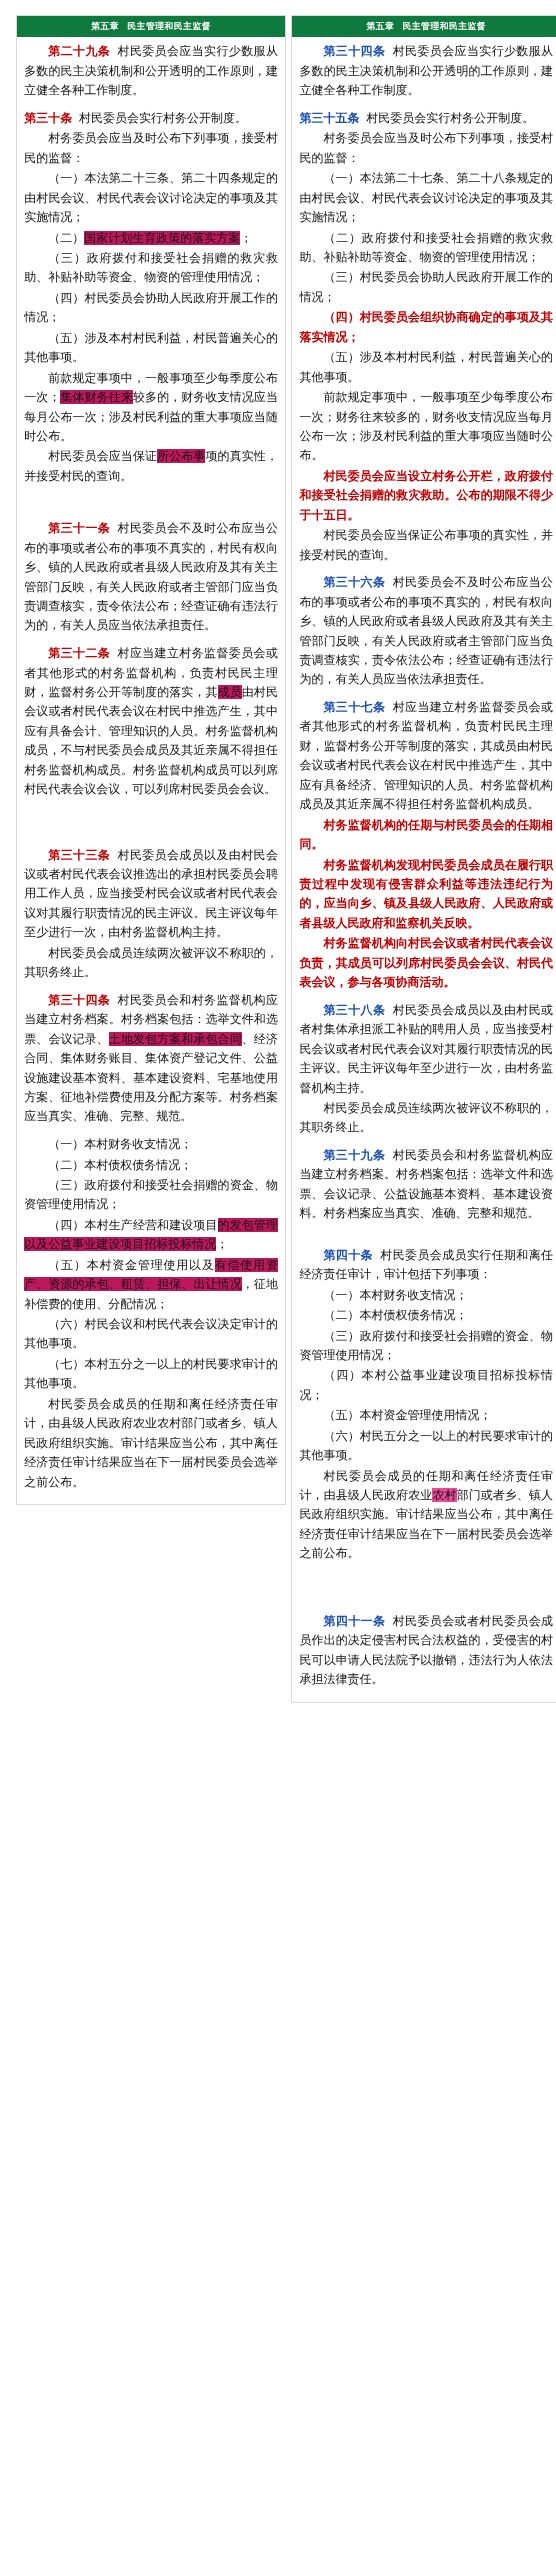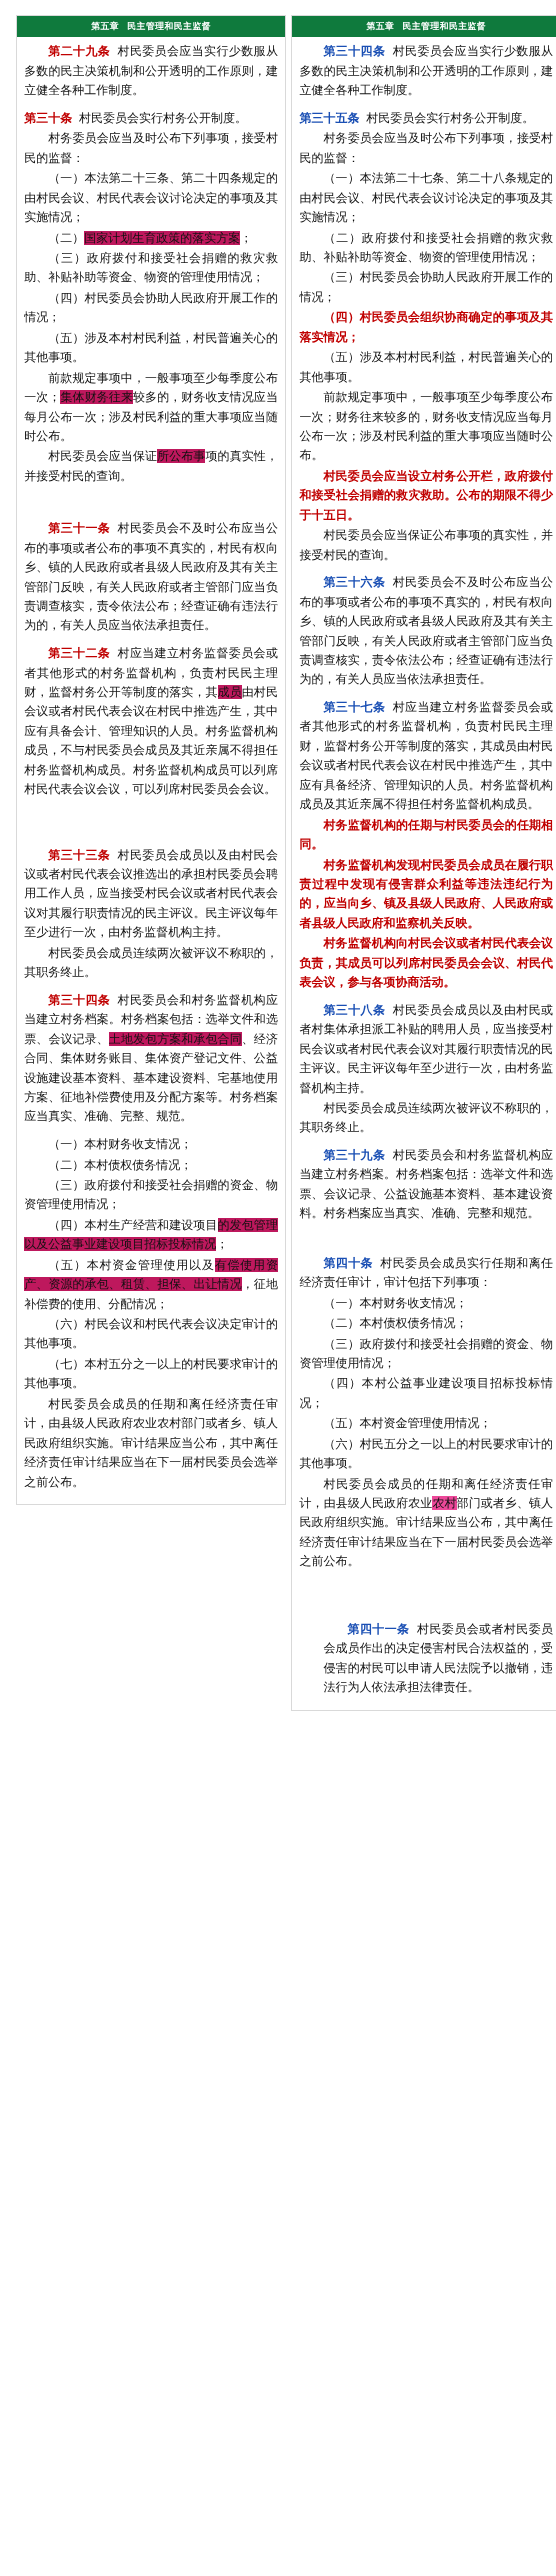--- a/index.html
+++ b/index.html
@@ -104,31 +104,31 @@
               <p class="ind"><span class="red">村务监督机构发现村民委员会成员在履行职责过程中发现有侵害群众利益等违法违纪行为的，应当向乡、镇及县级人民政府、人民政府或者县级人民政府和监察机关反映。</span></p>
               <p class="ind"><span class="red">村务监督机构向村民会议或者村民代表会议负责，其成员可以列席村民委员会会议、村民代表会议，参与各项协商活动。</span></p>
             </div>
             <div class="art">
               <p class="ind"><span class="art-title blue">第三十八条</span>&nbsp;&nbsp;村民委员会成员以及由村民或者村集体承担派工补贴的聘用人员，应当接受村民会议或者村民代表会议对其履行职责情况的民主评议。民主评议每年至少进行一次，由村务监督机构主持。</p>
               <p class="ind">村民委员会成员连续两次被评议不称职的，其职务终止。</p>
             </div>
             <div class="art" style="margin-top: 4.1px;">
               <p class="ind"><span class="art-title blue">第三十九条</span>&nbsp;&nbsp;村民委员会和村务监督机构应当建立村务档案。村务档案包括：选举文件和选票、会议记录、公益设施基本资料、基本建设资料。村务档案应当真实、准确、完整和规范。</p>
             </div>
-            <div class="art" style="margin-top: 30px;">
+            <div class="art" style="margin-top: 22px;">
               <p class="ind"><span class="art-title blue">第四十条</span>&nbsp;&nbsp;村民委员会成员实行任期和离任经济责任审计，审计包括下列事项：</p>
               <p class="ind">（一）本村财务收支情况；</p>
               <p class="ind">（二）本村债权债务情况；</p>
               <p class="ind">（三）政府拨付和接受社会捐赠的资金、物资管理使用情况；</p>
               <p class="ind">（四）本村公益事业建设项目招标投标情况；</p>
               <p class="ind">（五）本村资金管理使用情况；</p>
               <p class="ind">（六）村民五分之一以上的村民要求审计的其他事项。</p>
               <p class="ind">村民委员会成员的任期和离任经济责任审计，由县级人民政府农业<span class="hl-g">农村</span>部门或者乡、镇人民政府组织实施。审计结果应当公布，其中离任经济责任审计结果应当在下一届村民委员会选举之前公布。</p>
             </div>
-            <div class="art" style="margin-top: 48px; margin-left: 24px;">
+            <div class="art" style="margin-top: 48px;">
               <p class="ind"><span class="art-title blue">第四十一条</span>&nbsp;&nbsp;村民委员会或者村民委员会成员作出的决定侵害村民合法权益的，受侵害的村民可以申请人民法院予以撤销，违法行为人依法承担法律责任。</p>
             </div>
           </div>
       </div>
     </div>
 
   </div>
 </div>
 
 

